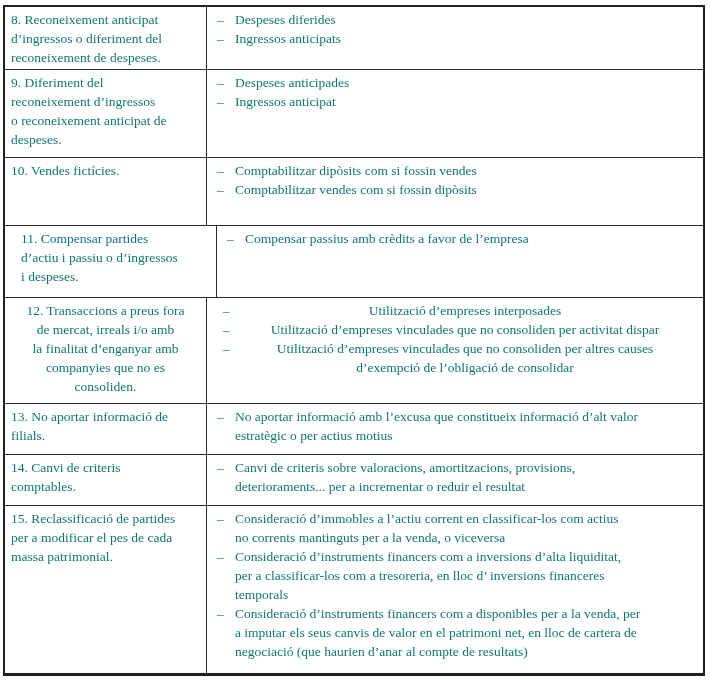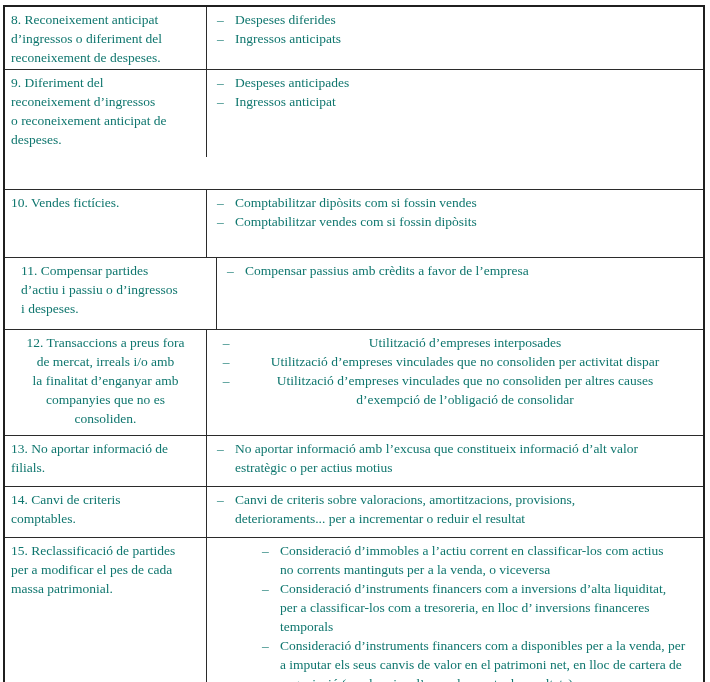--- a/index.html
+++ b/index.html
@@ -29,26 +29,26 @@
   .row {
     display: flex;
     box-sizing: border-box;
   }
   .row + .row {
     border-top: 1px solid #2b2b2b;
   }
   
   .r0 { height: 62px; }
   .r1 { height: 88px; }
-  .r2 { height: 68px; margin-top: 32px; }
+  .r2 { height: 68px; }
   .r3 { height: 72px; padding-left: 10px; }
   .r4 { height: 106px; text-align: center; }
   .r5 { height: 51px; }
   .r6 { height: 51px; }
-  .r7 { height: 168px; gap: 45px; }
+  .r7 { height: 168px; }
   .cell {
     box-sizing: border-box;
   }
   .cell.left {
     width: 202px;
     flex: 0 0 202px;
     border-right: 1px solid #2b2b2b;
     padding: 3px 6px 0 6px;
   }
   .cell.right {

